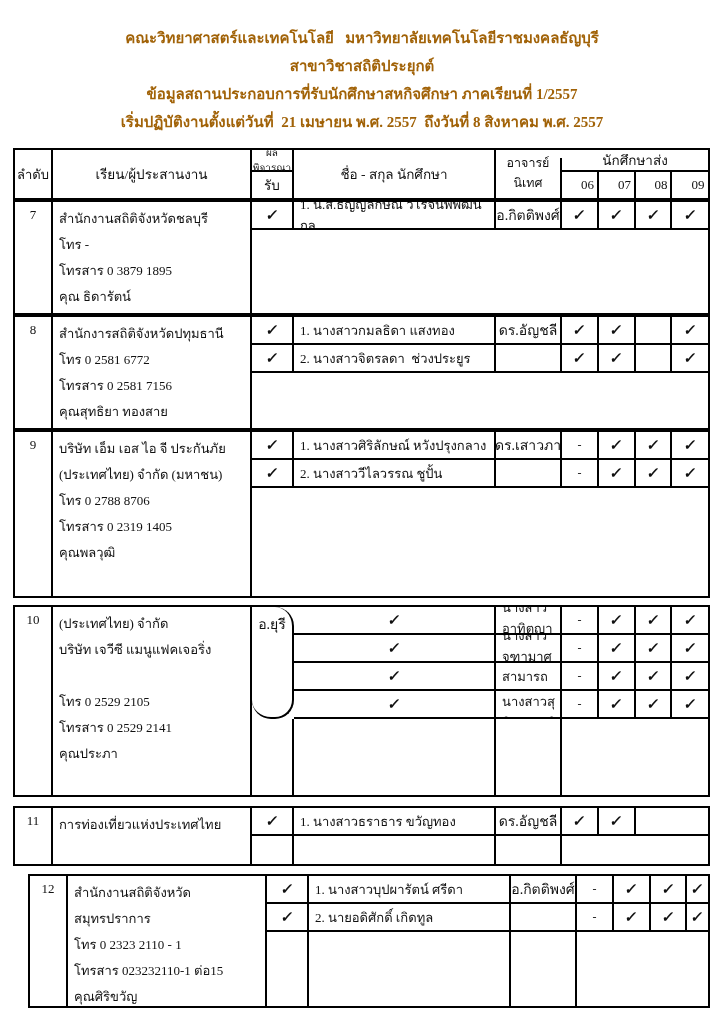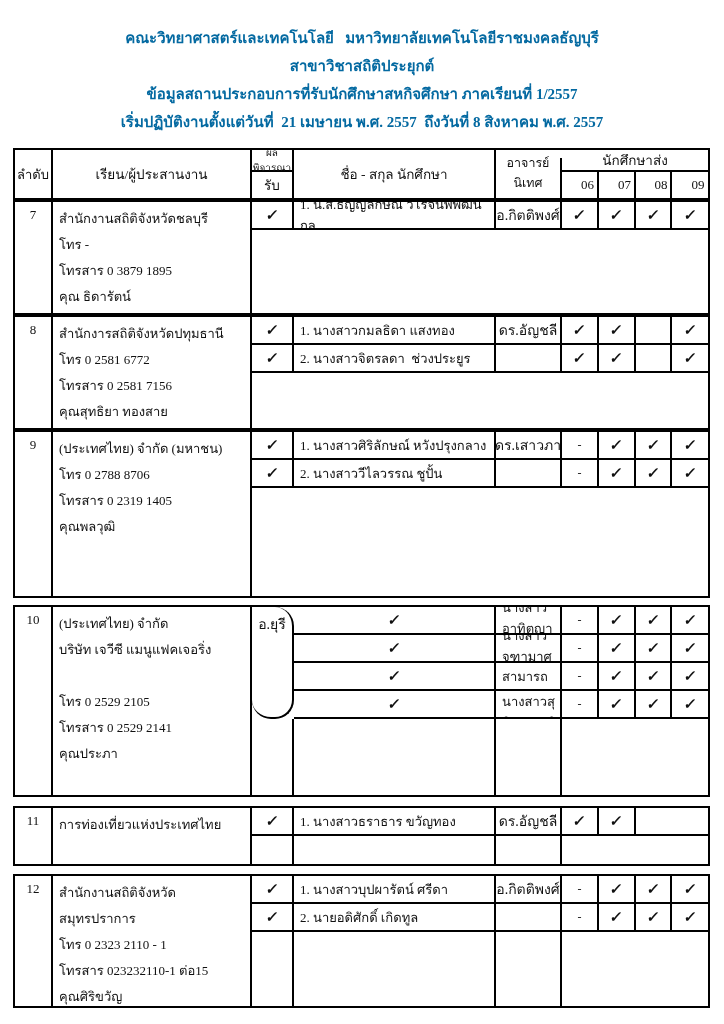--- a/index.html
+++ b/index.html
@@ -9,21 +9,21 @@
     width: 724px; height: 1024px;
     background: #ffffff;
     font-family: "Liberation Serif", "DejaVu Serif", serif;
     color: #111;
     overflow: hidden;
     margin: 0 auto;
   }
   .titles { padding-top: 24px; text-align: center; }
   .title-line {
     font-size: 15px; font-weight: 600; line-height: 28px;
-    white-space: pre-wrap; color: #0369a1;
+    white-space: pre-wrap; color: #a16207;
   }
   .doc { width: 697px; margin: 12px 0 0 13px; font-size: 13px; }
 
   
   .thead {
     height: 52px; border: 2px solid #000;
     display: grid;
     grid-template-columns: 38px 199px 42px 202px 66px 37px 37px 36px 1fr;
     grid-template-rows: 22px 1fr;
   }
@@ -159,20 +159,21 @@
             <div class="c"></div>
             <div class="c last">
               <span class="check">✓</span>
             </div>
             <div class="c filler last" style="grid-column: 1 / -1;"></div>
           </div>
         </div>
         <div class="block" style="height: 168px;">
           <div class="b-no">9</div>
           <div class="b-company">
+            <div class="c-line">บริษัท เอ็ม เอส ไอ จี ประกันภัย</div>
             <div class="c-line">(ประเทศไทย) จำกัด (มหาชน)</div>
             <div class="c-line">โทร 0 2788 8706</div>
             <div class="c-line">โทรสาร 0 2319 1405</div>
             <div class="c-line">คุณพลวุฒิ</div>
           </div>
           <div class="b-right" style="grid-template-rows: repeat(2, 28px) 1fr;">
             <div class="c">
               <span class="check">✓</span>
             </div>
             <div class="c name-cell">1. นางสาวศิริลักษณ์ หวังปรุงกลาง</div>
@@ -308,21 +309,21 @@
             <div class="c">
               <span class="check">✓</span>
             </div>
             <div class="c last" style="grid-column: 6 / -1;"></div>
             <div class="c filler"></div>
             <div class="c filler"></div>
             <div class="c filler"></div>
             <div class="c filler last" style="grid-column: 4 / -1;"></div>
           </div>
         </div>
-        <div class="block" style="height: 134px; margin-top: 8px;">
+        <div class="block" style="height: 134px; margin-top: 8px; margin-left: 15px;">
           <div class="b-no">12</div>
           <div class="b-company">
             <div class="c-line">สำนักงานสถิติจังหวัดสมุทรปราการ</div>
             <div class="c-line"></div>
             <div class="c-line">โทร 0 2323 2110 - 1</div>
             <div class="c-line">โทรสาร 023232110-1 ต่อ15</div>
             <div class="c-line">คุณศิริขวัญ</div>
           </div>
           <div class="b-right" style="grid-template-rows: repeat(2, 28px) 1fr;">
             <div class="c">

